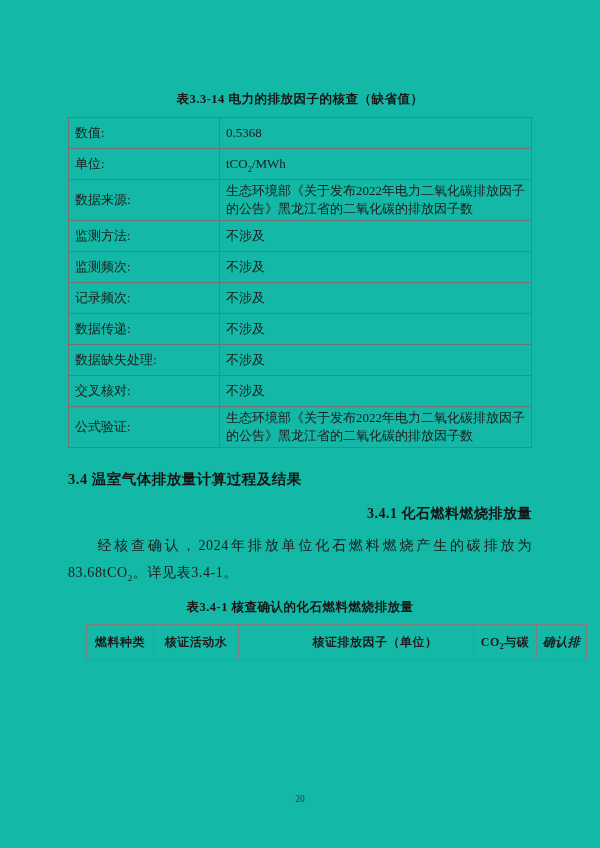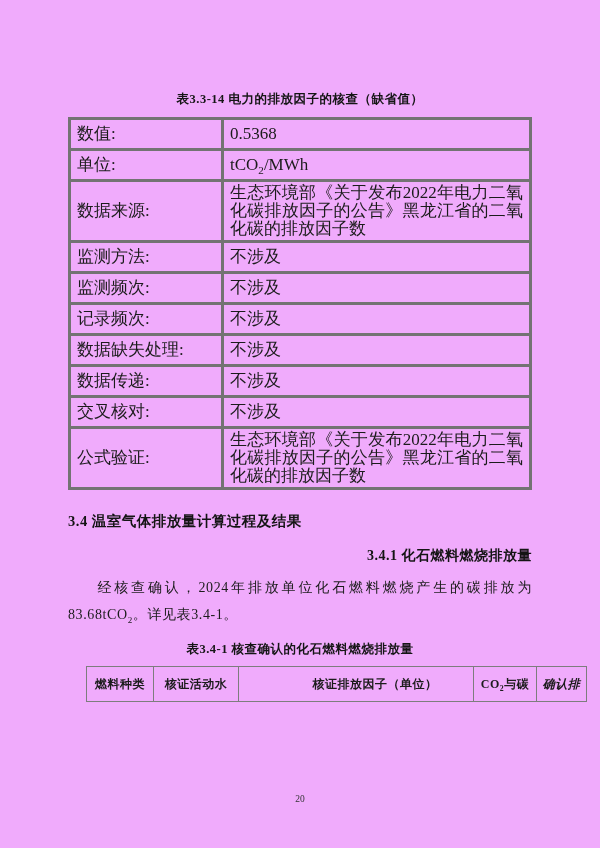--- a/index.html
+++ b/index.html
@@ -1,38 +1,38 @@
 <!DOCTYPE html>
 <html><head>
 <meta charset="utf-8">
 <style>
   html,body { margin:0; padding:0; background:#ffffff; }
   .page {
     position:relative;
     width:600px; height:848px;
     margin:0 auto;
-    background:#f0abfc;
+    background:#14b8a6;
     box-sizing:border-box;
     padding:91px 68px 0 68px;
     color:#1c1c1c;
     font-family:"Liberation Serif","DejaVu Serif",serif;
     overflow:hidden;
   }
   .tbl-title {
     text-align:center;
     font-weight:bold;
     font-size:12.5px;
     letter-spacing:0.5px;
     color:#161616;
   }
   table { border-collapse:collapse; table-layout:fixed; }
   #table1 { width:464px; margin-top:9px; }
   #table1 td {
-    border:3px solid #737373;
-    font-size:17px;
+    border:1px solid #737373;
+    font-size:13px;
     line-height:18px;
     padding:2px 6px;
     vertical-align:middle;
   }
   #table1 tr { height:31px; }
   #table1 .label-cell { width:138px; }
   #table1 .value-cell { text-align:justify; }
   .h-34 {
     margin:22px 0 0 0;
     font-size:14.5px;
@@ -106,25 +106,25 @@
         </tr>
         <tr>
           <td class="label-cell">监测频次:</td>
           <td class="value-cell">不涉及</td>
         </tr>
         <tr>
           <td class="label-cell">记录频次:</td>
           <td class="value-cell">不涉及</td>
         </tr>
         <tr>
-          <td class="label-cell">数据缺失处理:</td>
+          <td class="label-cell">数据传递:</td>
           <td class="value-cell">不涉及</td>
         </tr>
         <tr>
-          <td class="label-cell">数据传递:</td>
+          <td class="label-cell">数据缺失处理:</td>
           <td class="value-cell">不涉及</td>
         </tr>
         <tr>
           <td class="label-cell">交叉核对:</td>
           <td class="value-cell">不涉及</td>
         </tr>
         <tr>
           <td class="label-cell">公式验证:</td>
           <td class="value-cell">生态环境部《关于发布2022年电力二氧化碳排放因子的公告》黑龙江省的二氧化碳的排放因子数</td>
         </tr>

